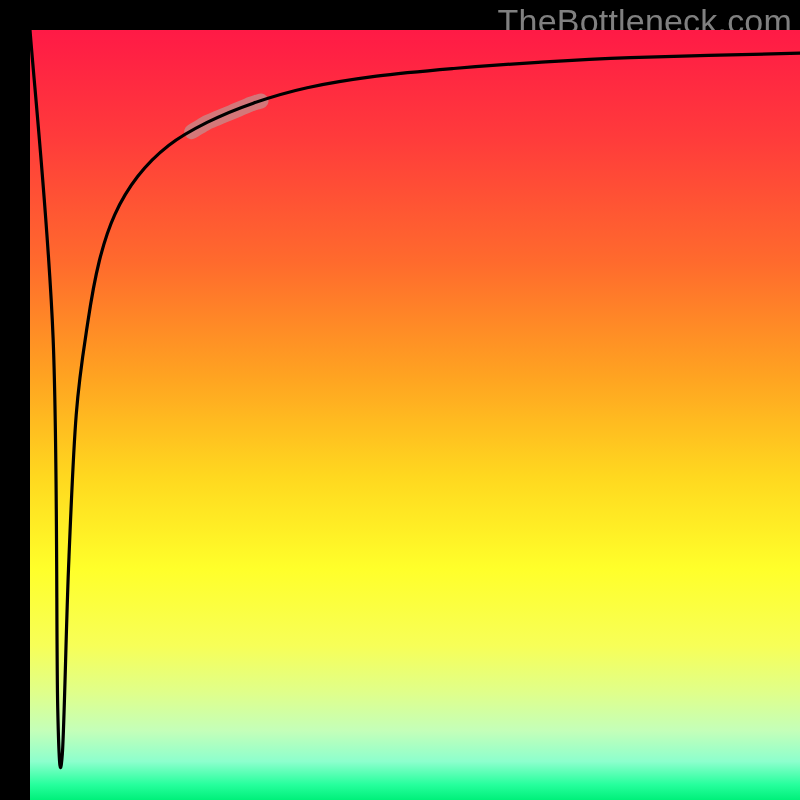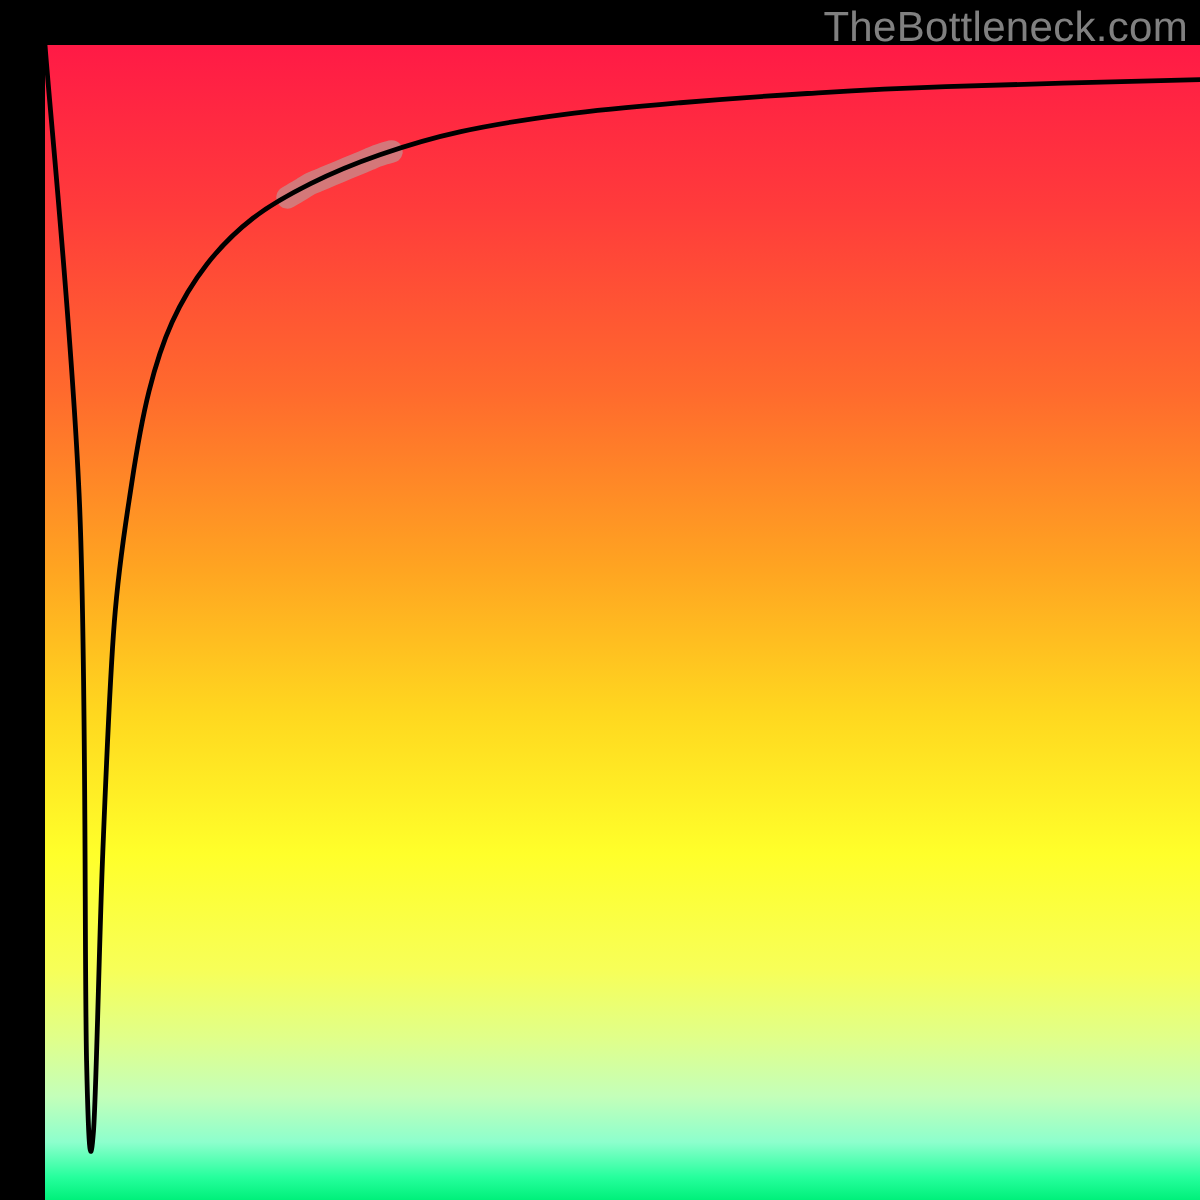--- a/index.html
+++ b/index.html
@@ -39,21 +39,21 @@
       #8dffcd 95%,
       #26ff9d 98%,
       #00f07a 100%
     );
   }
   .watermark {
     position: absolute;
     top: 2px;
     right: 8px;
     color: #808080;
-    font-size: 28px;
+    font-size: 34px;
     font-weight: 400;
     letter-spacing: 0.2px;
     font-family: Arial, sans-serif;
     user-select: none;
   }
   svg.curve {
     position: absolute;
     left: 0;
     top: 0;
     width: 770px;

